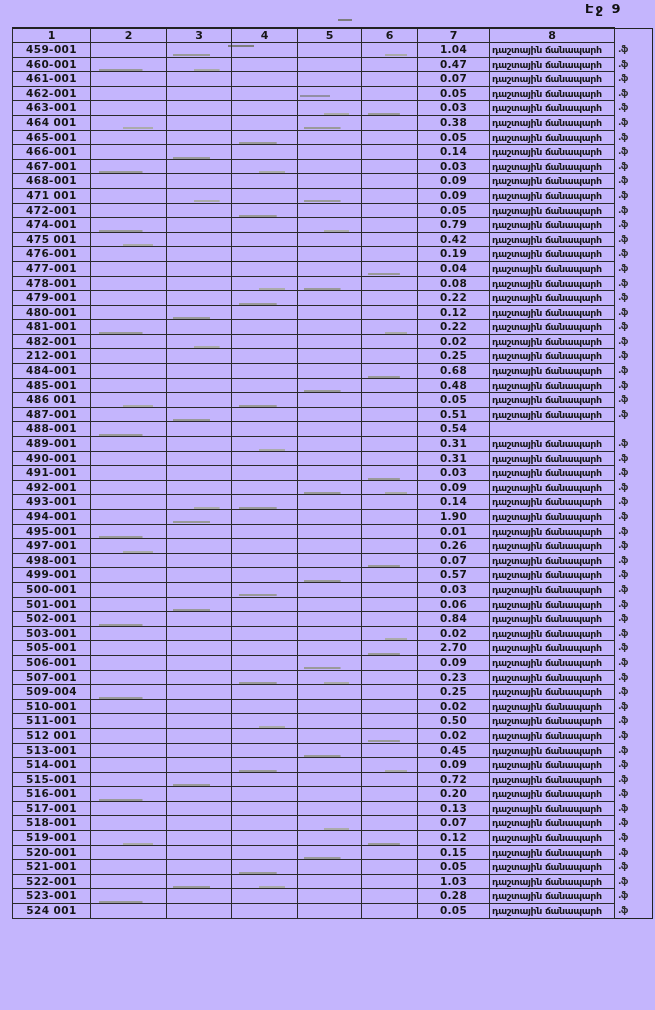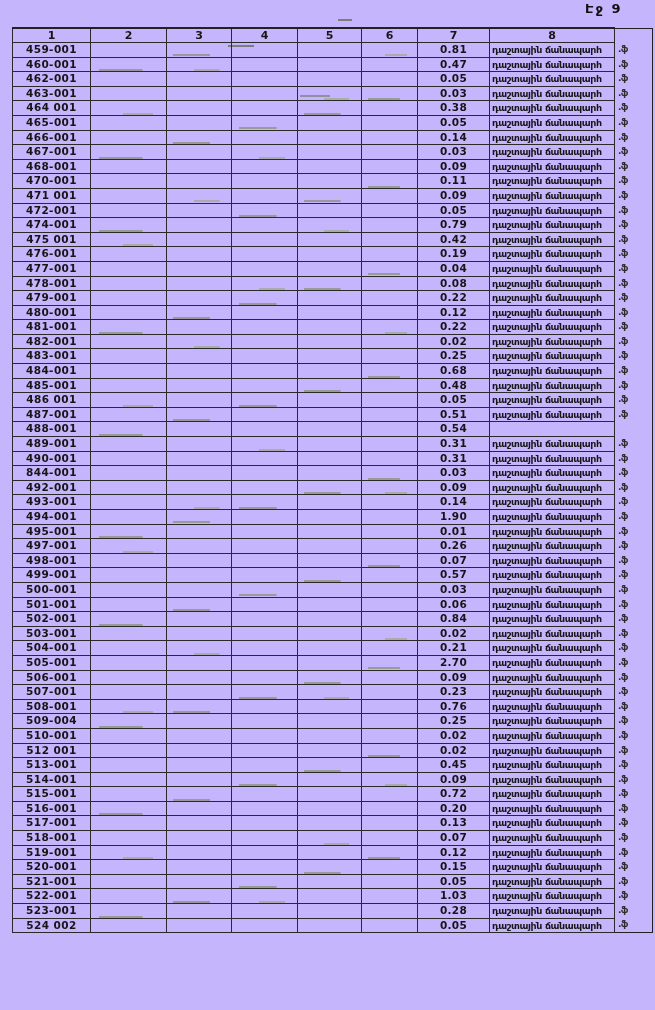--- a/index.html
+++ b/index.html
@@ -102,36 +102,47 @@
       </tr>
     </thead>
     <tbody>
         <tr>
           <td class="cell-id">459-001</td>
           <td></td>
           <td class="smudge"></td>
           <td></td>
           <td></td>
           <td class="smudge2"></td>
-          <td class="cell-val">0.81</td>
+          <td class="cell-val">1.04</td>
           <td class="cell-land">դաշտային ճանապարհ</td>
           <td class="cell-frag">.ֆ</td>
         </tr>
         <tr>
           <td class="cell-id">460-001</td>
           <td class="smudge"></td>
           <td class="smudge2"></td>
           <td></td>
           <td></td>
           <td></td>
           <td class="cell-val">0.47</td>
           <td class="cell-land">դաշտային ճանապարհ</td>
           <td class="cell-frag">.ֆ</td>
         </tr>
         <tr>
+          <td class="cell-id">461-001</td>
+          <td></td>
+          <td></td>
+          <td></td>
+          <td></td>
+          <td></td>
+          <td class="cell-val">0.07</td>
+          <td class="cell-land">դաշտային ճանապարհ</td>
+          <td class="cell-frag">.ֆ</td>
+        </tr>
+        <tr>
           <td class="cell-id">462-001</td>
           <td></td>
           <td></td>
           <td></td>
           <td></td>
           <td></td>
           <td class="cell-val">0.05</td>
           <td class="cell-land">դաշտային ճանապարհ</td>
           <td class="cell-frag">.ֆ</td>
         </tr>
@@ -195,31 +206,20 @@
           <td></td>
           <td></td>
           <td></td>
           <td></td>
           <td></td>
           <td class="cell-val">0.09</td>
           <td class="cell-land">դաշտային ճանապարհ</td>
           <td class="cell-frag">.ֆ</td>
         </tr>
         <tr>
-          <td class="cell-id">470-001</td>
-          <td></td>
-          <td></td>
-          <td></td>
-          <td></td>
-          <td class="smudge"></td>
-          <td class="cell-val">0.11</td>
-          <td class="cell-land">դաշտային ճանապարհ</td>
-          <td class="cell-frag">.ֆ</td>
-        </tr>
-        <tr>
           <td class="cell-id">471 001</td>
           <td></td>
           <td class="smudge2"></td>
           <td></td>
           <td class="smudge"></td>
           <td></td>
           <td class="cell-val">0.09</td>
           <td class="cell-land">դաշտային ճանապարհ</td>
           <td class="cell-frag">.ֆ</td>
         </tr>
@@ -327,21 +327,21 @@
           <td></td>
           <td class="smudge2"></td>
           <td></td>
           <td></td>
           <td></td>
           <td class="cell-val">0.02</td>
           <td class="cell-land">դաշտային ճանապարհ</td>
           <td class="cell-frag">.ֆ</td>
         </tr>
         <tr>
-          <td class="cell-id">483-001</td>
+          <td class="cell-id">212-001</td>
           <td></td>
           <td></td>
           <td></td>
           <td></td>
           <td></td>
           <td class="cell-val">0.25</td>
           <td class="cell-land">դաշտային ճանապարհ</td>
           <td class="cell-frag">.ֆ</td>
         </tr>
         <tr>
@@ -415,21 +415,21 @@
           <td></td>
           <td></td>
           <td></td>
           <td></td>
           <td></td>
           <td class="cell-val">0.31</td>
           <td class="cell-land">դաշտային ճանապարհ</td>
           <td class="cell-frag">.ֆ</td>
         </tr>
         <tr>
-          <td class="cell-id">844-001</td>
+          <td class="cell-id">491-001</td>
           <td></td>
           <td></td>
           <td></td>
           <td></td>
           <td class="smudge"></td>
           <td class="cell-val">0.03</td>
           <td class="cell-land">դաշտային ճանապարհ</td>
           <td class="cell-frag">.ֆ</td>
         </tr>
         <tr>
@@ -547,31 +547,20 @@
           <td></td>
           <td></td>
           <td></td>
           <td></td>
           <td class="smudge2"></td>
           <td class="cell-val">0.02</td>
           <td class="cell-land">դաշտային ճանապարհ</td>
           <td class="cell-frag">.ֆ</td>
         </tr>
         <tr>
-          <td class="cell-id">504-001</td>
-          <td></td>
-          <td class="smudge2"></td>
-          <td></td>
-          <td></td>
-          <td></td>
-          <td class="cell-val">0.21</td>
-          <td class="cell-land">դաշտային ճանապարհ</td>
-          <td class="cell-frag">.ֆ</td>
-        </tr>
-        <tr>
           <td class="cell-id">505-001</td>
           <td></td>
           <td></td>
           <td></td>
           <td></td>
           <td class="smudge"></td>
           <td class="cell-val">2.70</td>
           <td class="cell-land">դաշտային ճանապարհ</td>
           <td class="cell-frag">.ֆ</td>
         </tr>
@@ -591,31 +580,20 @@
           <td></td>
           <td></td>
           <td class="smudge"></td>
           <td class="smudge2"></td>
           <td></td>
           <td class="cell-val">0.23</td>
           <td class="cell-land">դաշտային ճանապարհ</td>
           <td class="cell-frag">.ֆ</td>
         </tr>
         <tr>
-          <td class="cell-id">508-001</td>
-          <td class="smudge2"></td>
-          <td class="smudge"></td>
-          <td></td>
-          <td></td>
-          <td></td>
-          <td class="cell-val">0.76</td>
-          <td class="cell-land">դաշտային ճանապարհ</td>
-          <td class="cell-frag">.ֆ</td>
-        </tr>
-        <tr>
           <td class="cell-id">509-004</td>
           <td class="smudge"></td>
           <td></td>
           <td></td>
           <td></td>
           <td></td>
           <td class="cell-val">0.25</td>
           <td class="cell-land">դաշտային ճանապարհ</td>
           <td class="cell-frag">.ֆ</td>
         </tr>
@@ -624,20 +602,31 @@
           <td></td>
           <td></td>
           <td></td>
           <td></td>
           <td></td>
           <td class="cell-val">0.02</td>
           <td class="cell-land">դաշտային ճանապարհ</td>
           <td class="cell-frag">.ֆ</td>
         </tr>
         <tr>
+          <td class="cell-id">511-001</td>
+          <td></td>
+          <td></td>
+          <td class="smudge2"></td>
+          <td></td>
+          <td></td>
+          <td class="cell-val">0.50</td>
+          <td class="cell-land">դաշտային ճանապարհ</td>
+          <td class="cell-frag">.ֆ</td>
+        </tr>
+        <tr>
           <td class="cell-id">512 001</td>
           <td></td>
           <td></td>
           <td></td>
           <td></td>
           <td class="smudge"></td>
           <td class="cell-val">0.02</td>
           <td class="cell-land">դաշտային ճանապարհ</td>
           <td class="cell-frag">.ֆ</td>
         </tr>
@@ -756,21 +745,21 @@
           <td class="smudge"></td>
           <td></td>
           <td></td>
           <td></td>
           <td></td>
           <td class="cell-val">0.28</td>
           <td class="cell-land">դաշտային ճանապարհ</td>
           <td class="cell-frag">.ֆ</td>
         </tr>
         <tr>
-          <td class="cell-id">524 002</td>
+          <td class="cell-id">524 001</td>
           <td></td>
           <td></td>
           <td></td>
           <td></td>
           <td></td>
           <td class="cell-val">0.05</td>
           <td class="cell-land">դաշտային ճանապարհ</td>
           <td class="cell-frag">.ֆ</td>
         </tr>
       </tbody>

